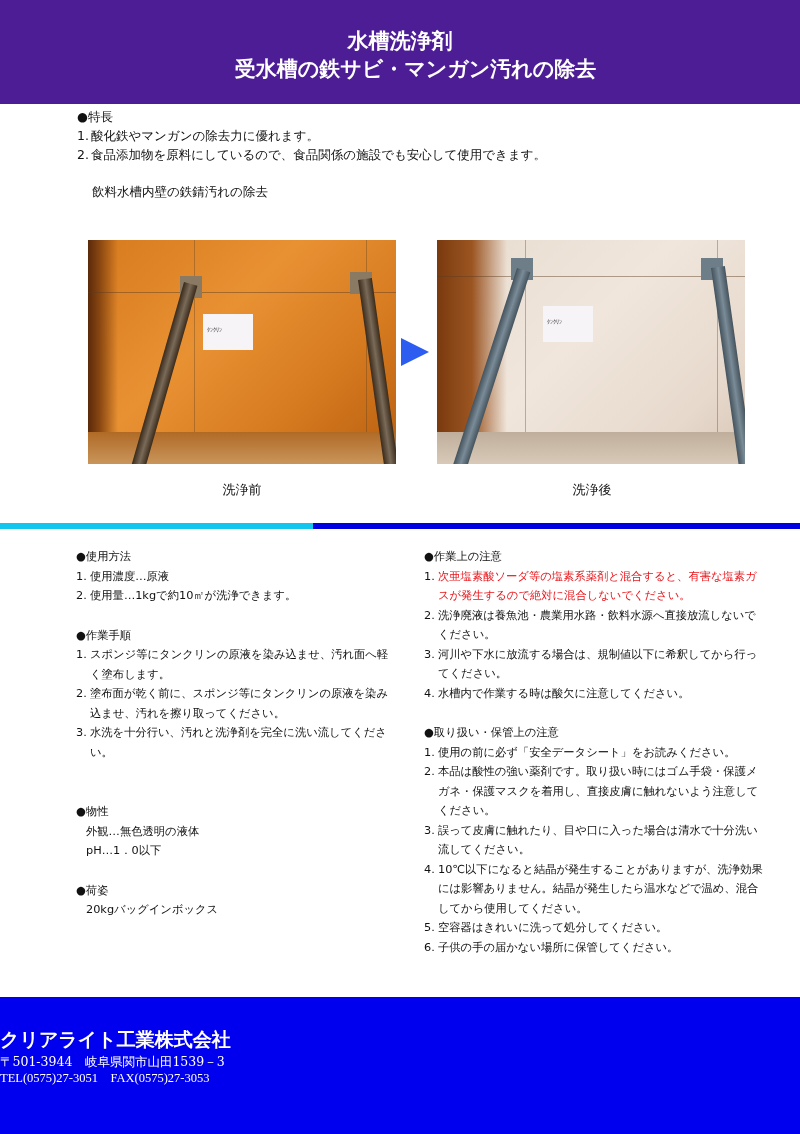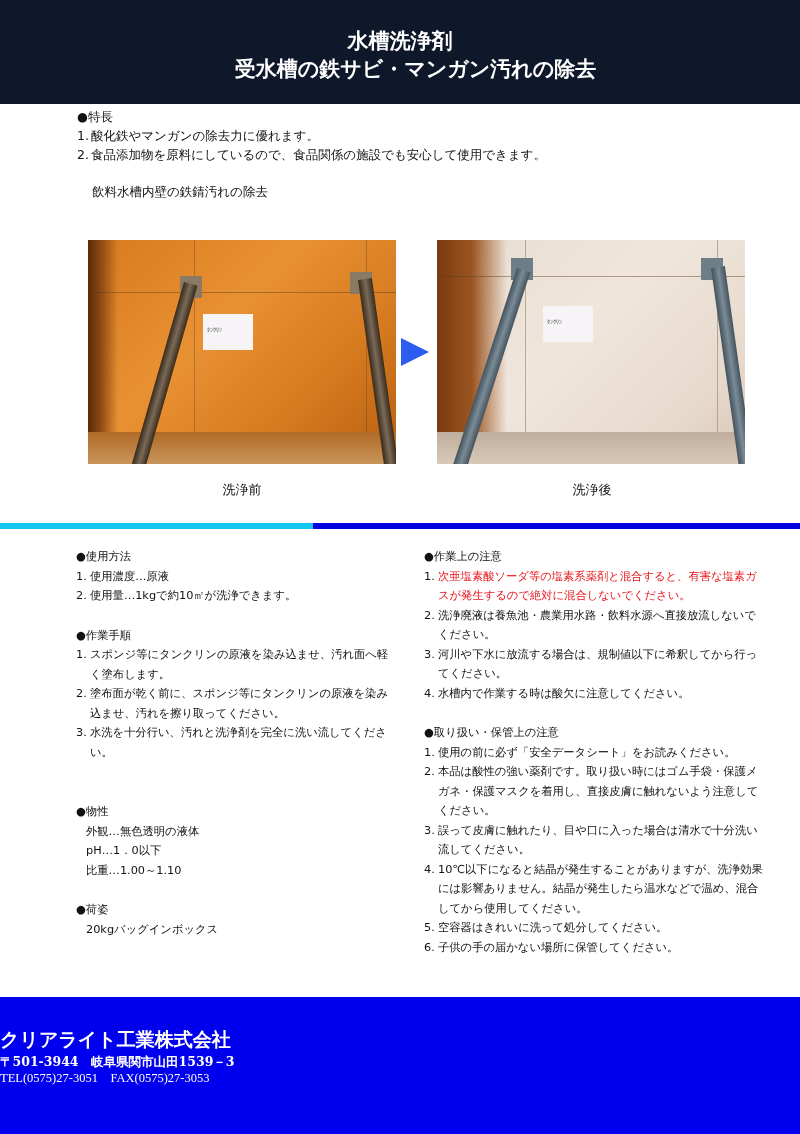--- a/index.html
+++ b/index.html
@@ -1,21 +1,21 @@
 <!DOCTYPE html>
 <html><head>
 <meta charset="utf-8">
 <style>
   * { box-sizing: border-box; margin: 0; padding: 0; }
   html, body { width: 800px; height: 1134px; background: #ffffff; overflow: hidden; }
   body { position: relative; font-family: "DejaVu Sans", "Liberation Sans", sans-serif; color: #111; }
 
   .header {
     position: absolute; left: 0; top: 0; width: 800px; height: 104px;
-    background: #0f172a; color: #fff; text-align: center;
+    background: #4c1d95; color: #fff; text-align: center;
   }
   .header .t1 { position: absolute; top: 27px; left: 0; width: 100%; font-size: 21px; font-weight: bold; letter-spacing: 0; }
   .header .t2 { position: absolute; top: 55px; left: 0; width: 100%; font-size: 21px; font-weight: bold; padding-left: 31px; }
 
   .top-section { position: absolute; left: 77px; top: 107px; width: 640px; font-size: 12.5px; line-height: 19px; }
   .sec-head { font-size: 12.5px; }
   .gap { height: 18px; }
   .indent { padding-left: 15px; }
 
   .photo { position: absolute; top: 240px; width: 308px; height: 224px; overflow: hidden; }
@@ -51,21 +51,21 @@
   .li .num { width: 14px; flex: none; }
   .li .txt { flex: 1; }
   .red { color: #e8141a; }
   .sub { padding-left: 10px; }
 
   .footer {
     position: absolute; left: 0; top: 997px; width: 800px; height: 137px;
     background: #0000ee; color: #fff; 
   }
   .footer .co { position: absolute; top: 30px; width: 100%; font-size: 19px; font-weight: bold; }
-  .footer .addr { position: absolute; top: 57px; width: 100%; font-size: 12.5px; font-weight: bold; font-family: "DejaVu Serif", "Liberation Serif", serif; }
+  .footer .addr { position: absolute; top: 57px; width: 100%; font-size: 12.5px; font-weight: normal; font-family: "DejaVu Serif", "Liberation Serif", serif; }
   .footer .tel { position: absolute; top: 73px; width: 100%; font-size: 12.5px; font-family: "Liberation Serif", "DejaVu Serif", serif; }
 </style>
 </head>
 <body>
 
 <div class="header">
   <div class="t1">水槽洗浄剤</div>
   <div class="t2">受水槽の鉄サビ・マンガン汚れの除去</div>
 </div>
 
@@ -140,21 +140,20 @@
   </div>
   <div class="li">
     <span class="num">3.</span>
     <span class="txt">水洗を十分行い、汚れと洗浄剤を完全に洗い流してください。</span>
   </div>
   <div class="gap" style="height: 40px;"></div>
 
   <div>●物性</div>
   <div class="sub">外観…無色透明の液体</div>
   <div class="sub">pH…1．0以下</div>
-  <div class="sub">比重…1.00～1.10</div>
   <div class="gap" style="height: 20px;"></div>
 
   <div>●荷姿</div>
   <div class="sub">20kgバッグインボックス</div>
 </div>
 
 <div class="col right">
   <div>●作業上の注意</div>
   <div class="li red">
     <span class="num" style="color:#111;">1.</span>

